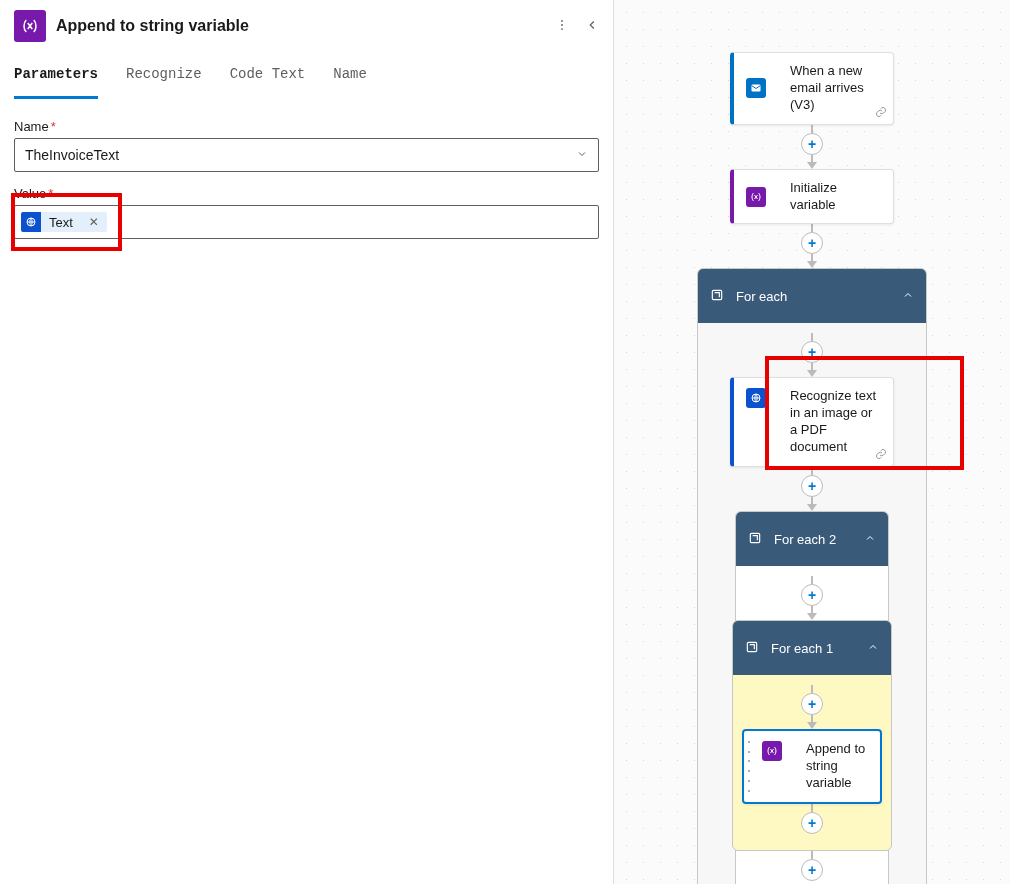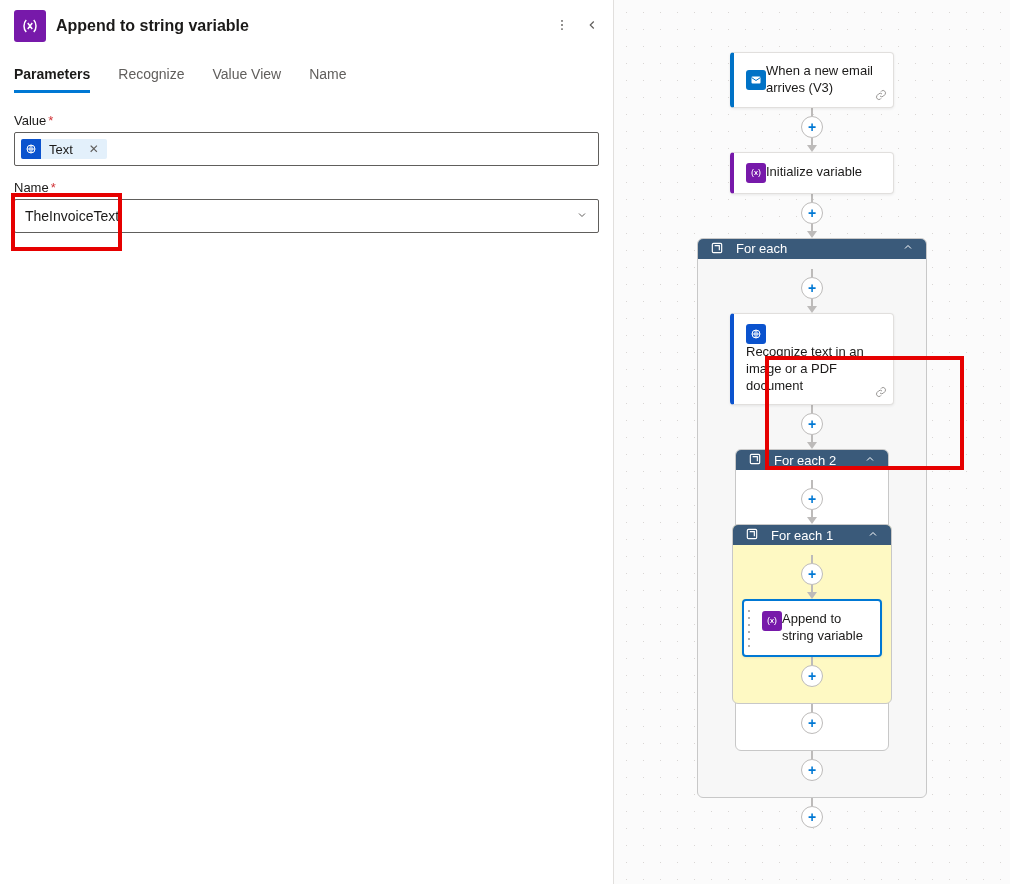--- a/index.html
+++ b/index.html
@@ -67,22 +67,23 @@
   }
   .tabs {
     display: flex;
     gap: 28px;
     border-bottom: none;
     margin-bottom: 20px;
   }
   .tab {
     font-size: 14px;
     color: var(--muted);
-    padding-bottom: 8px;
+    padding-bottom: 14px;
     cursor: pointer;
+    font-family: Liberation Mono, monospace;
   }
   .tab.active {
     color: var(--text);
     font-weight: 600;
     border-bottom: 3px solid var(--blue);
   }
   .form-group { margin-bottom: 14px; }
   .form-label {
     font-size: 13px;
     color: var(--text);
@@ -164,21 +165,21 @@
   .card {
     background: #fff;
     border: 1px solid #e1dfdd;
     border-left: 4px solid;
     border-radius: 4px;
     box-shadow: 0 1px 3px rgba(0,0,0,0.08);
     width: 164px;
     padding: 10px 12px;
     position: relative;
   }
-  .card .card-row { display: flex; align-items: center; gap: 0; }
+  .card .card-row { display: flex; align-items: center; gap: 24px; }
   .card .card-label { font-size: 13px; line-height: 1.3; }
   .icon-box {
     width: 20px; height: 20px;
     border-radius: 3px;
     display: flex; align-items: center; justify-content: center;
     color: #fff;
     flex-shrink: 0;
   }
   .icon-box.outlook { background: var(--outlook-blue); }
   .icon-box.var { background: var(--purple-variable); }
@@ -221,21 +222,21 @@
     background: #f7f7f7;
     border: 1.5px solid var(--border);
     border-radius: 6px;
     padding: 0;
   }
   .foreach-container.inner { width: 154px; border: 1px solid var(--border); background: #ffffff; }
   .foreach-container.inner2 { width: 160px; border: 1px solid var(--border); background: #fef9c3; }
   .foreach-header {
     background: var(--flow-blue);
     color: #fff;
-    padding: 2px 12px;
+    padding: 19px 12px;
     display: flex;
     align-items: center;
     gap: 10px;
     font-size: 13px;
     border-top-left-radius: 5px;
     border-top-right-radius: 5px;
     position: relative;
   }
   .foreach-header .chev {
     position: absolute;
@@ -297,49 +298,49 @@
         <svg width="14" height="14" viewBox="0 0 24 24" fill="none" stroke="#605e5c" stroke-width="2">
             <polyline points="15 6 9 12 15 18"></polyline>
           </svg>
       </span>
     </div>
   </div>
 
   <div class="tabs">
     <div class="tab active">Parameters</div>
     <div class="tab">Recognize</div>
-    <div class="tab">Value View</div>
+    <div class="tab">Code Text</div>
     <div class="tab">Name</div>
+  </div>
+
+  <div class="form-group">
+    <label class="form-label"><span>Name</span><span class="req">*</span></label>
+    <div class="select-box">
+      <span>TheInvoiceText</span>
+      <span>
+        <svg width="12" height="12" viewBox="0 0 24 24" fill="none" stroke="#605e5c" stroke-width="2">
+            <polyline points="6 9 12 15 18 9"></polyline>
+          </svg>
+      </span>
+    </div>
   </div>
 
   <div class="form-group">
     <label class="form-label"><span>Value</span><span class="req">*</span></label>
     <div class="value-area">
       <div class="token">
         <span class="token-icon">
           <svg width="12" height="12" viewBox="0 0 24 24" fill="none" stroke="#fff" stroke-width="2">
               <circle cx="12" cy="12" r="8"></circle>
               <path d="M4 12h16M12 4c3 3 3 13 0 16M12 4c-3 3-3 13 0 16"></path>
             </svg>
         </span>
         <span class="token-label">Text</span>
         <span class="token-x">✕</span>
       </div>
-    </div>
-  </div>
-
-  <div class="form-group">
-    <label class="form-label"><span>Name</span><span class="req">*</span></label>
-    <div class="select-box">
-      <span>TheInvoiceText</span>
-      <span>
-        <svg width="12" height="12" viewBox="0 0 24 24" fill="none" stroke="#605e5c" stroke-width="2">
-            <polyline points="6 9 12 15 18 9"></polyline>
-          </svg>
-      </span>
     </div>
   </div>
 </div>
 
 <div class="right-panel">
   <div class="flow-col">
 
     <div class="card outlook-card">
       <div class="card-row">
         <div class="icon-box outlook">
@@ -394,21 +395,21 @@
             </svg>
         </span>
       </div>
       <div class="foreach-body">
         <div class="vconn"></div>
         <div class="plus">+</div>
         <div class="vconn"></div>
         <div class="arrowhead"></div>
 
         <div class="card ai-card">
-          <div class="card-row" style="align-items:flex-start;flex-direction:column;">
+          <div class="card-row" style="align-items:flex-start;">
             <div class="icon-box ai">
               <svg width="12" height="12" viewBox="0 0 24 24" fill="none" stroke="#fff" stroke-width="2">
                   <circle cx="12" cy="12" r="8"></circle>
                   <path d="M4 12h16M12 4c3 3 3 13 0 16M12 4c-3 3-3 13 0 16"></path>
                 </svg>
             </div>
             <div class="card-label">Recognize text in an image or a PDF document</div>
           </div>
           <span class="link-icon">
             <svg width="12" height="12" viewBox="0 0 24 24" fill="none" stroke="#979593" stroke-width="2">

